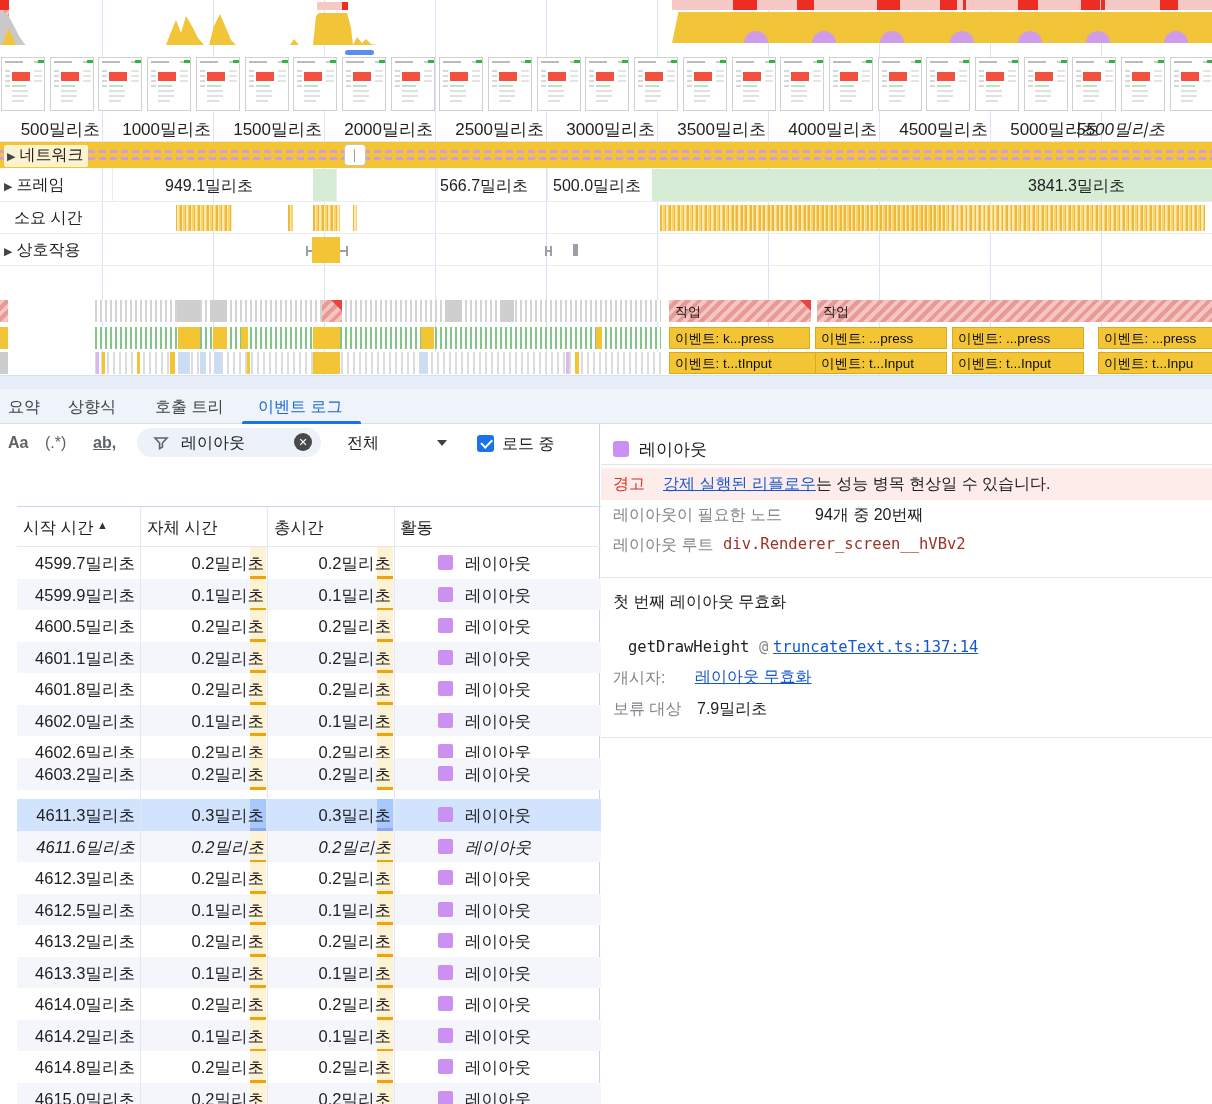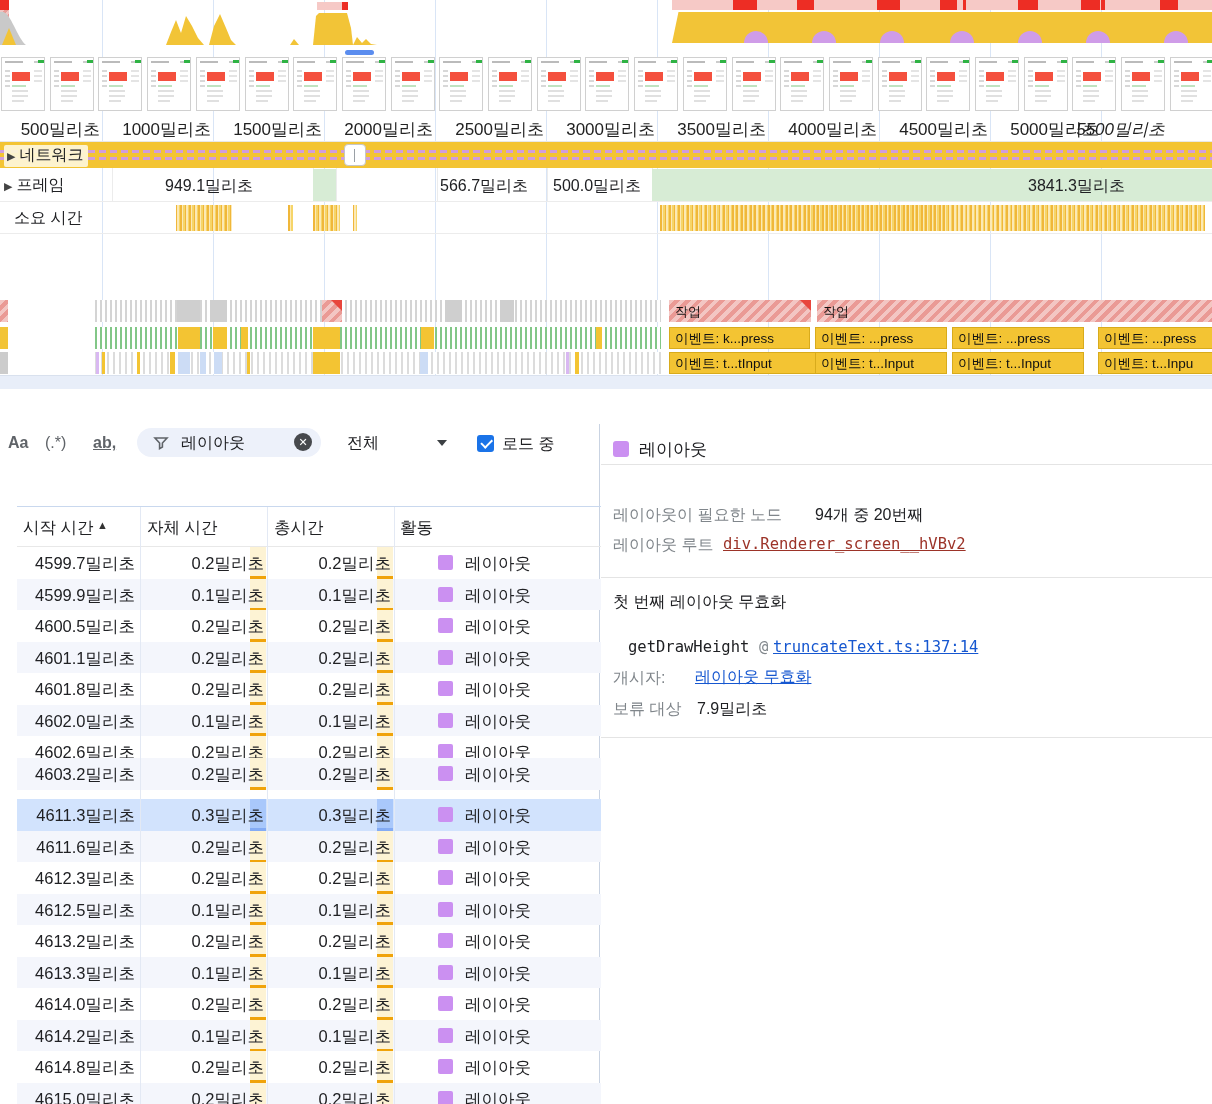--- a/index.html
+++ b/index.html
@@ -117,21 +117,21 @@
   .divider { position:absolute; left:0; width:611px; height:1px; background:#e4e4e4; }
   #d-square { position:absolute; left:12px; top:17px; width:16px; height:16px; background:#cb90f1; border-radius:3px; }
   #d-title { position:absolute; left:38px; top:14px; font-size:17px; }
   #warning { position:absolute; left:0; top:44px; width:611px; height:32px; background:#fdecea;
     font-size:16px; line-height:32px; white-space:nowrap; overflow:hidden; }
   #warning .w-label { color:#d93025; margin:0 18px 0 12px; }
   a.lnk { color:#1657d0; text-decoration:underline; cursor:pointer; }
   .field-label { position:absolute; color:#80868b; font-size:16px; white-space:nowrap; }
   .field-value { position:absolute; color:#202124; font-size:16px; white-space:nowrap; }
   .mono { font-family:"DejaVu Sans Mono","Liberation Mono",monospace; font-size:15.5px; }
-  #root-value { color:#9c3328;text-decoration:underline; }
+  #root-value { color:#9c3328; }
 </style>
 </head>
 <body>
 
 <div id="app">
 
   <div id="gridlines">
       <div class="gridline" style="left: 102px;"></div>
       <div class="gridline" style="left: 213px;"></div>
       <div class="gridline" style="left: 324px;"></div>
@@ -647,20 +647,32 @@
 
   <div class="track" id="track-timings">
     <div class="track-label" style="left:14px;top:6px"><span>소요 시간</span></div>
   <div class="timing-cluster" style="left: 176px; width: 56px;"></div>
       <div class="timing-cluster" style="left: 288px; width: 5px;"></div>
       <div class="timing-cluster" style="left: 313px; width: 27px;"></div>
       <div class="timing-cluster" style="left: 353px; width: 4px;"></div>
       <div class="timing-cluster" style="left: 660px; width: 545px;"></div>
     </div>
 
+  <div class="track" id="track-interactions">
+    <div class="track-label" style="top:6px"><span class="disc">▶</span><span>상호작용</span></div>
+    <div id="ix-block"></div>
+    <div class="ix-mark" style="left:306px;top:12px;width:2px;height:10px"></div>
+    <div class="ix-mark" style="left:306px;top:16px;width:6px;height:2px"></div>
+    <div class="ix-mark" style="left:340px;top:16px;width:7px;height:2px"></div>
+    <div class="ix-mark" style="left:346px;top:12px;width:2px;height:10px"></div>
+    <div class="ix-mark" style="left:545px;top:12px;width:2px;height:10px"></div>
+    <div class="ix-mark" style="left:545px;top:16px;width:6px;height:2px"></div>
+    <div class="ix-mark" style="left:550px;top:12px;width:2px;height:10px"></div>
+    <div class="ix-mark" style="left:573px;top:10px;width:5px;height:12px"></div>
+  </div>
 
 
   <div id="flame">
     <div class="edge-chip candy" style="top:4px"></div>
     <div class="edge-chip" style="top:31px;background:#f2c437"></div>
     <div class="edge-chip" style="top:56px;background:#cccccc"></div>
     <div class="flame-row" id="fr1">
         <div class="ov" style="left: 82px; width: 23px; background: rgb(207, 207, 207);"></div>
         <div class="ov" style="left: 115px; width: 17px; background: rgb(207, 207, 207);"></div>
         <div class="ov" style="left: 350px; width: 17px; background: rgb(207, 207, 207);"></div>
@@ -700,20 +712,27 @@
         <div class="event-bar" style="left: 1098px; width: 116px; top: 31px;">이벤트: ...press</div>
         <div class="event-bar" style="left: 669px; width: 160px; top: 56px;">이벤트: t...tInput</div>
         <div class="event-bar" style="left: 815px; width: 132px; top: 56px;">이벤트: t...Input</div>
         <div class="event-bar" style="left: 952px; width: 132px; top: 56px;">이벤트: t...Input</div>
         <div class="event-bar" style="left: 1098px; width: 116px; top: 56px;">이벤트: t...Inpu</div>
       </div>
   </div>
 
   <div id="splitter"></div>
 
+  <nav id="tabs">
+    <div id="tab-underline"></div>
+  <div class="tab" style="left: 8px;">요약</div>
+      <div class="tab" style="left: 68px;">상향식</div>
+      <div class="tab" style="left: 155px;">호출 트리</div>
+      <div class="tab active" style="left: 258px;">이벤트 로그</div>
+    </nav>
 
   <div id="left-pane">
     <div id="toolbar1">
       <span class="tbtn" style="left:8px;top:10px">Aa</span>
       <span class="tbtn" style="left:45px;top:10px;font-weight:400">(.*)</span>
       <span class="tbtn" style="left:93px;top:10px;text-decoration:underline">ab,</span>
       <div id="filter-pill">
         <svg width="16" height="16" style="position:absolute;left:16px;top:7px">
           <path d="M2 3h12l-4.6 5v4l-2.8 1.6V8Z" fill="none" stroke="#5f6368" stroke-width="1.6"></path>
         </svg>
@@ -808,21 +827,21 @@
           </div>
           <div class="row selected" style="top: 252px;">
             <div class="minibar" style="left: 233px;"></div>
             <div class="minibar" style="left: 360px;"></div>
             <div class="cell c1">4611.3밀리초</div>
             <div class="cell c2">0.3밀리초</div>
             <div class="cell c3">0.3밀리초</div>
             <div class="act-square"></div>
             <div class="cell act-label">레이아웃</div>
           </div>
-          <div class="row alt" style="top: 283.5px;">
+          <div class="row alt" style="top: 283.5px; font-style: italic;">
             <div class="minibar" style="left: 233px;"></div>
             <div class="minibar" style="left: 360px;"></div>
             <div class="cell c1">4611.6밀리초</div>
             <div class="cell c2">0.2밀리초</div>
             <div class="cell c3">0.2밀리초</div>
             <div class="act-square"></div>
             <div class="cell act-label">레이아웃</div>
           </div>
           <div class="row" style="top: 315px;">
             <div class="minibar" style="left: 233px;"></div>
@@ -900,20 +919,23 @@
     <div class="colborder" style="left: 123px;"></div>
         <div class="colborder" style="left: 250px;"></div>
         <div class="colborder" style="left: 377px;"></div>
       </div>
   </div>
 
   <div id="right-pane">
     <div id="d-square"></div>
     <div id="d-title">레이아웃</div>
     <div class="divider" style="top:40px"></div>
+    <div id="warning">
+      <span class="w-label">경고</span><a class="lnk">강제 실행된 리플로우</a><span>는 성능 병목 현상일 수 있습니다.</span>
+    </div>
     <span class="field-label" style="left:12px;top:81px">레이아웃이 필요한 노드</span>
     <span class="field-value" style="left:214px;top:81px;font-weight:500">94개 중 20번째</span>
     <span class="field-label" style="left:12px;top:111px">레이아웃 루트</span>
     <span class="field-value mono" id="root-value" style="left:122px;top:111px">div.Renderer_screen__hVBv2</span>
     <div class="divider" style="top:153px"></div>
     <span class="field-value" style="left:12px;top:168px">첫 번째 레이아웃 무효화</span>
     <span class="field-value mono" style="left:27px;top:214px">getDrawHeight</span>
     <span class="field-label mono" style="left:158px;top:214px">@</span>
     <a class="lnk mono abs" style="left:172px;top:214px">truncateText.ts:137:14</a>
     <span class="field-label" style="left:12px;top:244px">개시자:</span>

